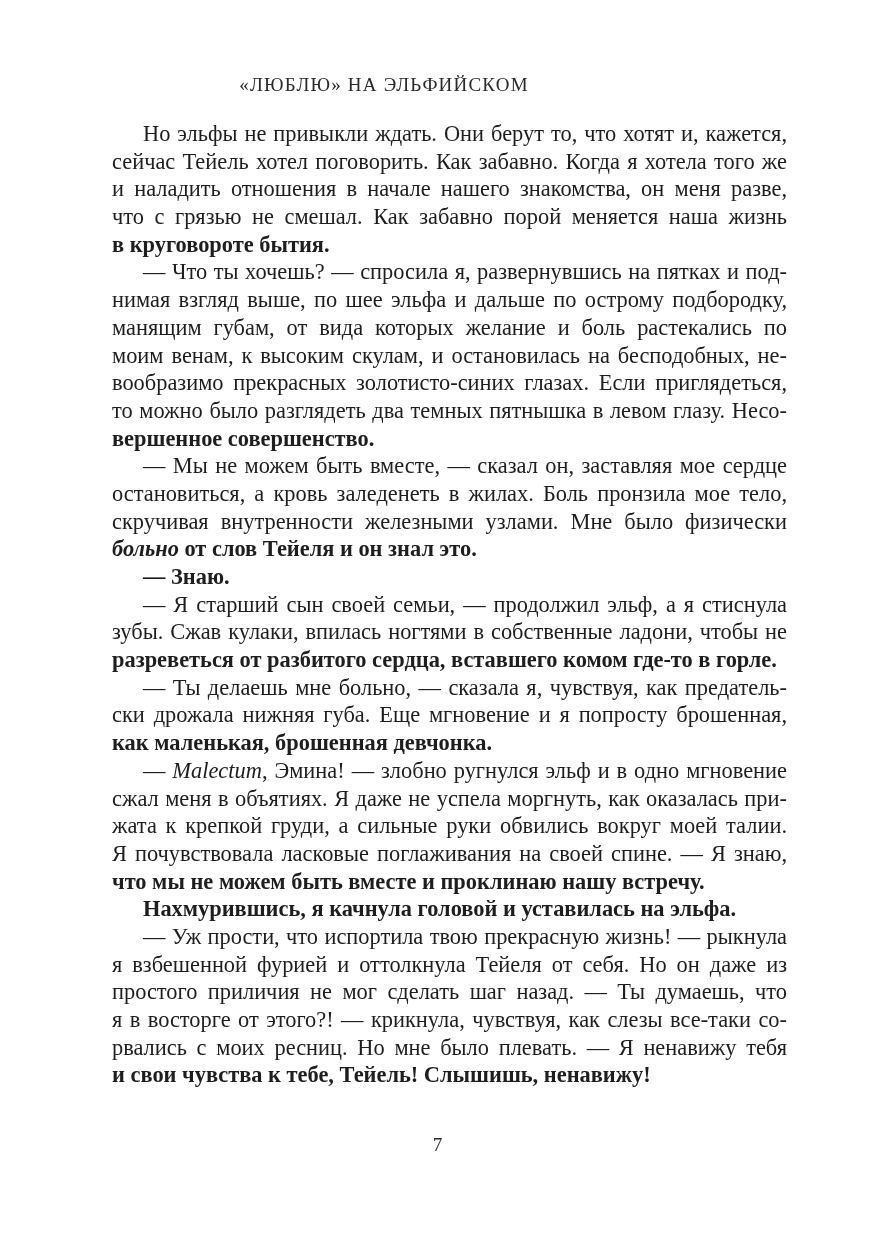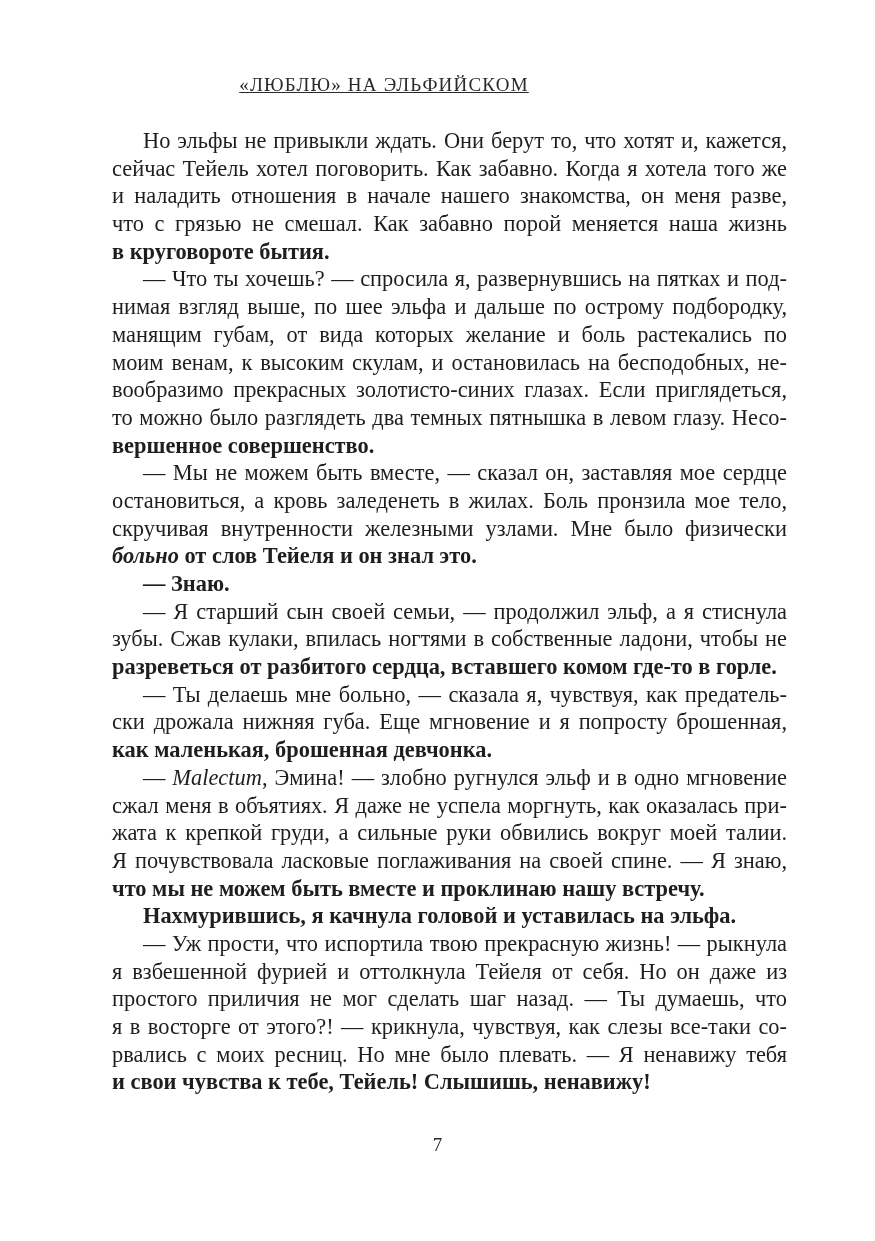--- a/index.html
+++ b/index.html
@@ -26,25 +26,24 @@
       position: absolute;
       top: 72px;
       left: 0;
       width: 768px;
       text-align: center;
       font-family: "Liberation Serif", serif;
       font-size: 19px;
       letter-spacing: 1.2px;
       color: #2a2a2a;
       line-height: 26px;
-      text-decoration: underline;
     }
     .text-block {
       position: absolute;
-      top: 127px;
+      top: 120px;
       left: 112px;
       width: 675px;
       font-family: "Liberation Serif", serif;
       font-size: 22.4px;
       line-height: 27.7px;
       color: #1e1e1e;
     }
     .para { margin: 0; padding: 0; }
     .line {
       display: block;

